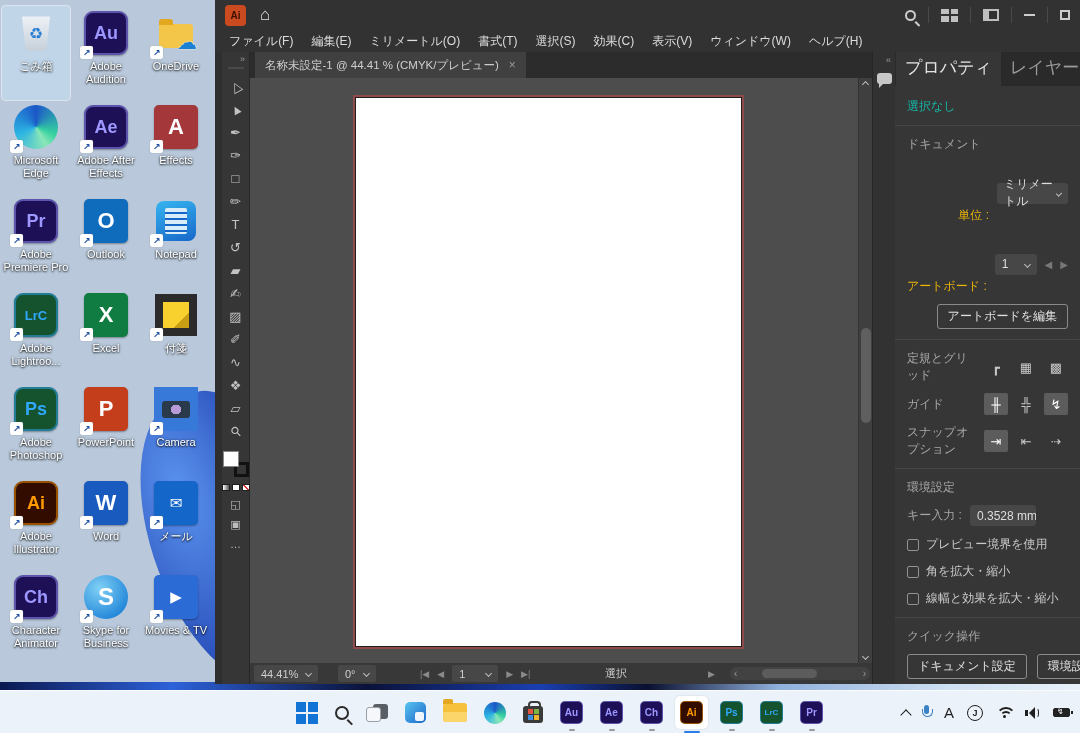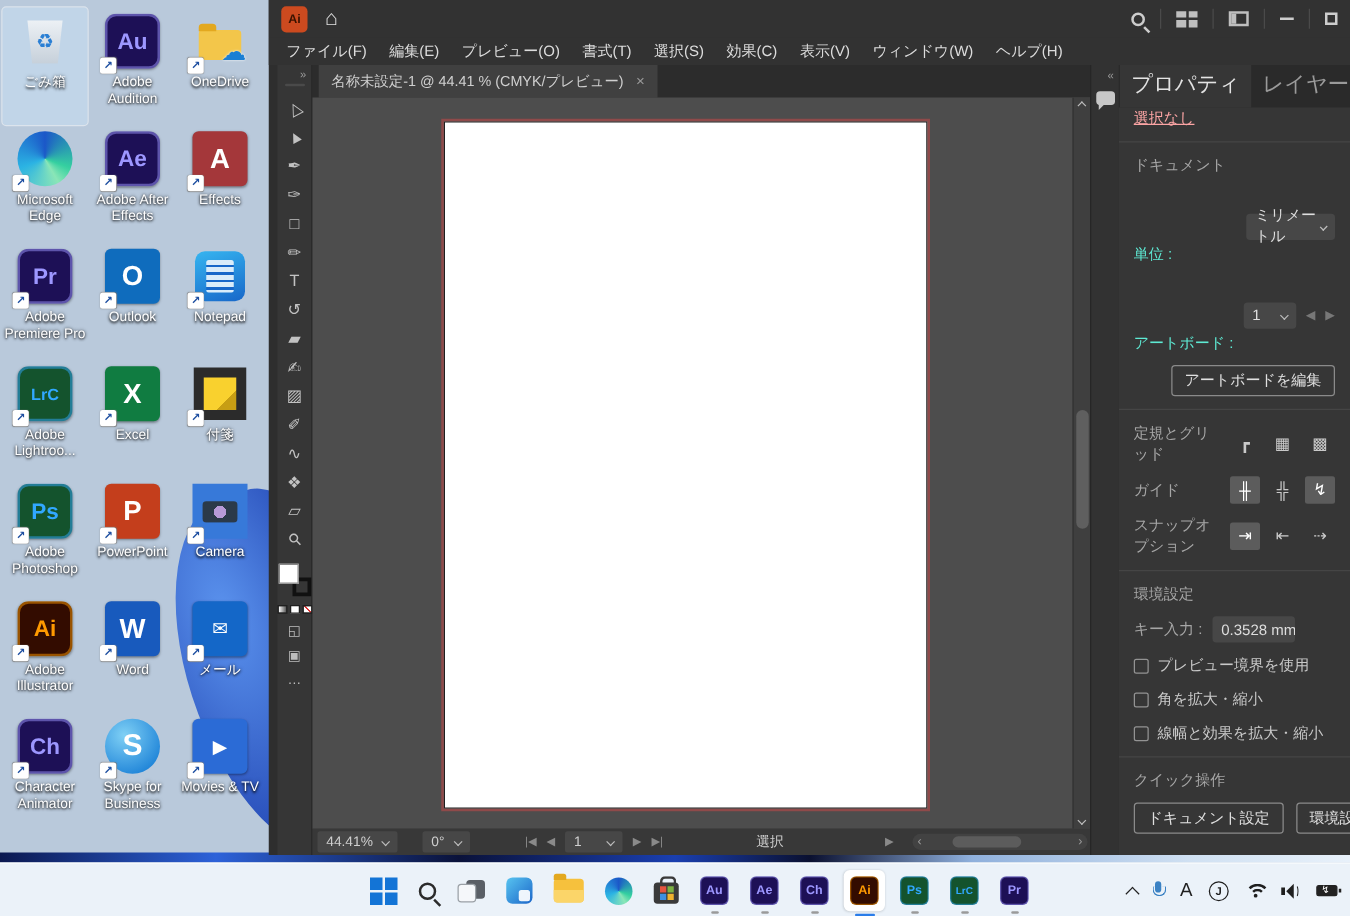--- a/index.html
+++ b/index.html
@@ -121,21 +121,21 @@
   .bubble::after { content:""; position:absolute; left:2px; bottom:-4px; border:4px solid transparent; border-top-color:#c7c7c7; border-left-color:#c7c7c7; }
 
   .rpanel { position:absolute; left:680px; top:52px; width:185px; bottom:0; background:#363636; overflow:hidden; font-size:12px; }
   .ptabs { height:34px; background:#2a2a2a; display:flex; align-items:flex-end; padding-left:1px; }
   .ptab { padding:6px 9px 7px; color:#9a9a9a; font-size:17px; white-space:nowrap; }
   .ptab.active { background:#363636; color:#e3e3e3; }
   .pbody { padding:0 12px; }
   .prow { display:flex; align-items:center; margin:9px 0; }
   .pdiv { border-top:1px solid #454545; margin:10px -12px; }
   .dim { color:#a6a6a6; }
-  .lbl82 { width:82px; text-align:left; margin-right:8px; color:#5eead4; white-space:nowrap;margin-top:45px; }
+  .lbl82 { width:82px; text-align:right; margin-right:8px; color:#eab308; white-space:nowrap;margin-top:45px; }
   .field { background:#474747; border-radius:3px; height:21px; display:flex; align-items:center; padding:0 7px; color:#dedede; }
   .field .chv { margin-left:auto; }
   .navarr { color:#777; font-size:10px; margin-left:8px; }
   .btn { border:1px solid #8a8a8a; border-radius:3px; color:#e0e0e0; padding:3px 10px; font-size:12px; background:transparent; white-space:nowrap; font-family:inherit; }
   .ibtn { width:24px; height:22px; display:flex; align-items:center; justify-content:center; color:#c9c9c9; font-size:13px; border-radius:2px; margin-left:6px; }
   .ibtn.active { background:#5c5c5c; color:#fff; }
   .iconsgrp { margin-left:auto; display:flex; }
   .cbrow { display:flex; gap:7px; align-items:center; margin:10px 0; color:#c9c9c9; }
   .cb { width:12px; height:12px; border:1px solid #939393; border-radius:2px; flex:none; }
   .keyfield { width:66px; overflow:hidden; white-space:nowrap; }
@@ -362,21 +362,21 @@
         <span class="tb-sep"></span>
         <span class="ic-min"></span>
         <span class="tb-sep"></span>
         <span class="ic-max"></span>
       </div>
     </div>
 
     <div class="menubar">
       <span>ファイル(F)</span>
       <span>編集(E)</span>
-      <span>プレビュー(O)</span>
+      <span>ミリメートル(O)</span>
       <span>書式(T)</span>
       <span>選択(S)</span>
       <span>効果(C)</span>
       <span>表示(V)</span>
       <span>ウィンドウ(W)</span>
       <span>ヘルプ(H)</span>
     </div>
 
     <div class="tabbar">
       <div class="doctab">
@@ -464,21 +464,21 @@
       <div class="bubble"></div>
     </div>
 
     <div class="rpanel">
       <div class="ptabs">
         <span class="ptab active">プロパティ</span>
         <span class="ptab">レイヤー</span>
         <span class="ptab">CC ライブラリ</span>
       </div>
       <div class="pbody">
-        <div class="prow" style="margin-top:0; color:#fca5a5;text-decoration:underline;">選択なし</div>
+        <div class="prow" style="margin-top:12px; color:#14b8a6;">選択なし</div>
         <div class="pdiv"></div>
         <div class="prow dim">ドキュメント</div>
         <div class="prow">
           <span class="lbl82">単位 :</span>
           <span class="field" style="flex:1;">
             <span>ミリメートル</span>
             <span class="chv down sm"></span>
           </span>
         </div>
         <div class="prow">

